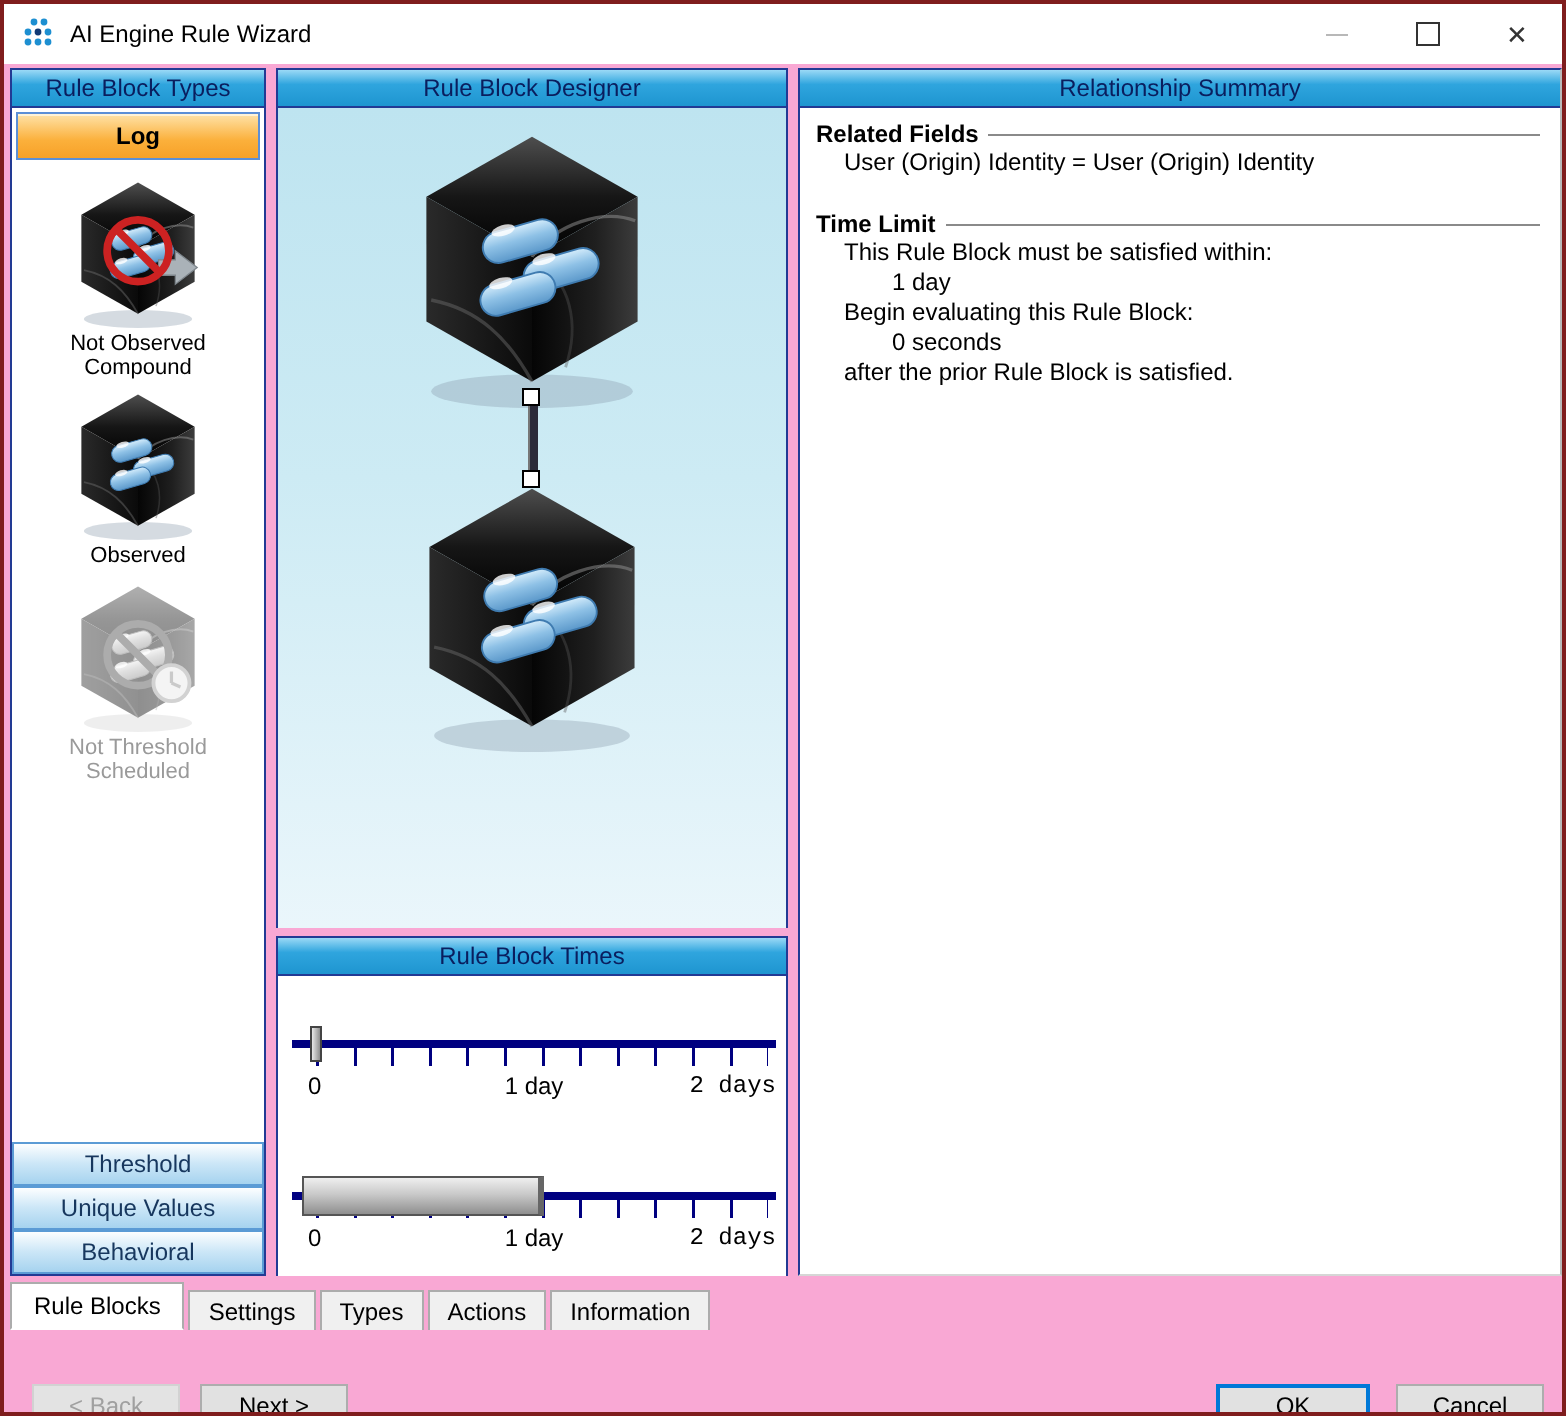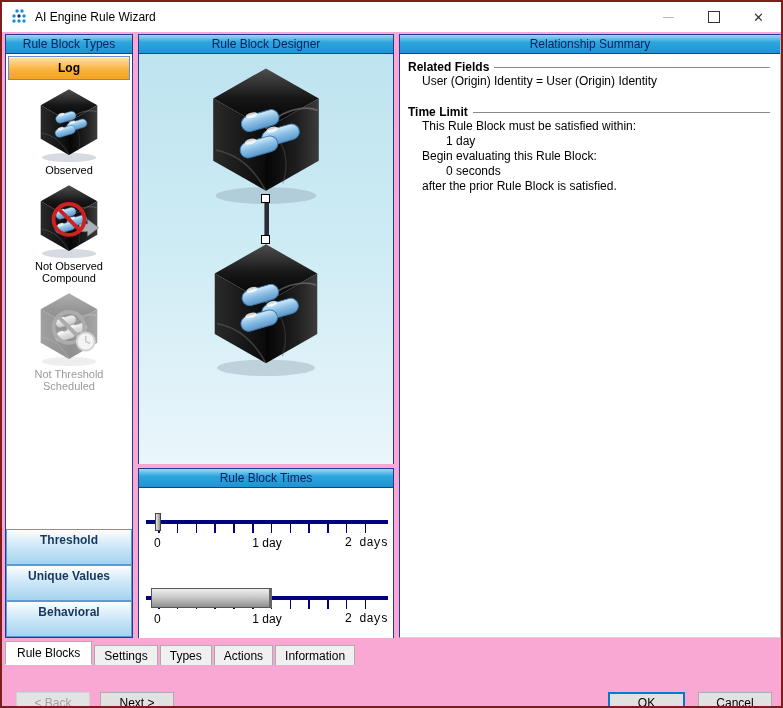--- a/index.html
+++ b/index.html
@@ -24,21 +24,21 @@
   .left-panel{left:3px;top:32px;width:128px;height:604px;display:flex;flex-direction:column;}
   .log-btn{margin:2px;height:22px;line-height:22px;text-align:center;font-size:12px;font-weight:bold;color:#000;
     background:linear-gradient(180deg,#ffe3a9 0%,#fbb03b 60%,#f7a128 100%);
     border:1px solid #5c8fd6;box-shadow:inset 0 1px 0 #fff3d8;cursor:pointer;}
   .type-item{display:flex;flex-direction:column;align-items:center;cursor:pointer;}
   .type-item .cube-svg{width:66px;height:74px;}
   .type-label{font-size:11px;color:#000;text-align:center;line-height:12px;margin-top:2px;width:90px;}
   .type-item.disabled .type-label{color:#9a9a9a;}
   .type-item.disabled .cube-svg{filter:grayscale(1) opacity(0.45);}
   .left-spacer{flex:1;}
-  .side-btn{height:36px;line-height:20px;text-align:center;font-size:12px;font-weight:bold;color:#17375e;
+  .side-btn{height:22px;line-height:20px;text-align:center;font-size:12px;font-weight:normal;color:#17375e;
     background:linear-gradient(180deg,#fdfeff 0%,#cbe6f7 50%,#a6d3ef 100%);
     border:1px solid #5b9bd5;box-sizing:border-box;cursor:pointer;}
 
   
   .designer-panel{left:136px;top:32px;width:256px;height:430px;}
   .designer-body{position:relative;height:410px;background:linear-gradient(180deg,#bee4f0 0%,#cdebf4 45%,#eaf6fb 100%);}
   .cube-big{position:absolute;left:50%;transform:translateX(-50%);}
   .cube1{top:12px;width:126px;height:138px;}
   .cube2{top:188px;width:122px;height:134px;}
   .connector{position:absolute;left:50%;top:140px;transform:translateX(-50%);width:10px;height:50px;}
@@ -166,34 +166,34 @@
       </div>
     <div class="tb-btn">
         <span class="glyph-close">✕</span>
       </div>
   </div>
 
   <div class="panel left-panel">
     <div class="panel-header">Rule Block Types</div>
     <div class="log-btn">Log</div>
 
-    <div class="type-item" style="margin-top:6px;">
-      <svg class="cube-svg" viewBox="0 0 100 115">
-          <use href="#cubeArt"></use>
-        </svg>
-      <div class="type-label">Observed</div>
-    </div>
-
     <div class="type-item" style="margin-top:8px;">
       <svg class="cube-svg" viewBox="0 0 100 115">
         <use href="#cubeArt"></use>
           <use href="#arrowArt"></use>
           <use href="#banArt"></use>
       </svg>
       <div class="type-label">Not Observed Compound</div>
+    </div>
+
+    <div class="type-item" style="margin-top:6px;">
+      <svg class="cube-svg" viewBox="0 0 100 115">
+          <use href="#cubeArt"></use>
+        </svg>
+      <div class="type-label">Observed</div>
     </div>
 
     <div class="type-item disabled" style="margin-top:8px;">
       <svg class="cube-svg" viewBox="0 0 100 115">
         <use href="#cubeArt"></use>
           <use href="#banArt"></use>
           <use href="#clockArt"></use>
       </svg>
       <div class="type-label">Not Threshold Scheduled</div>
     </div>

